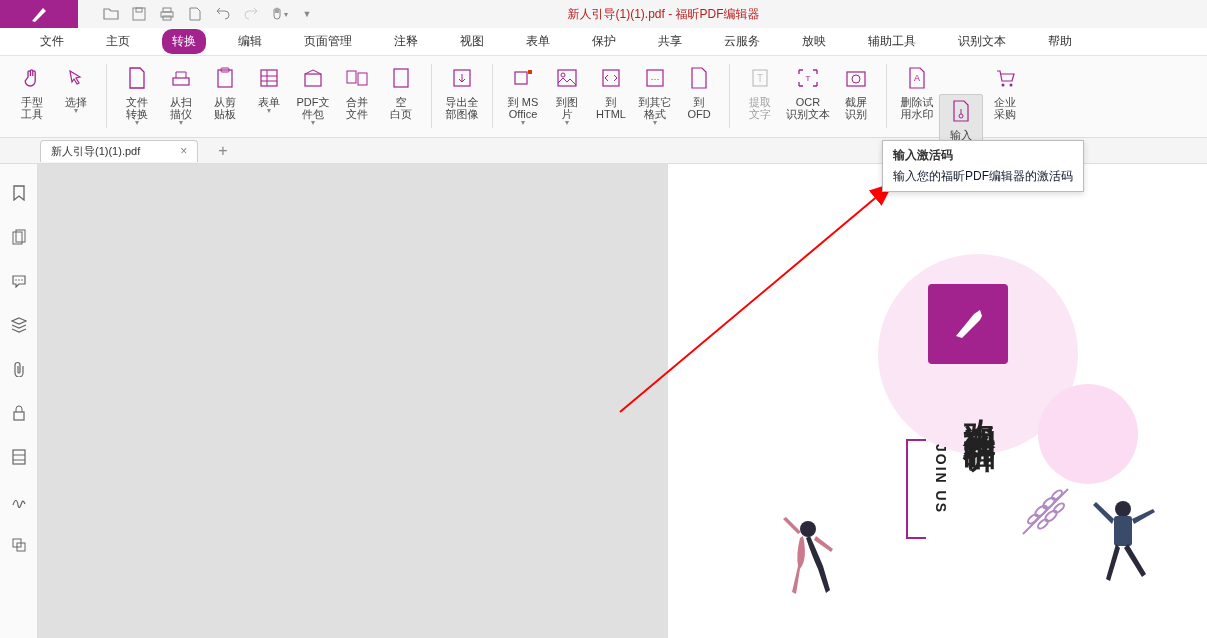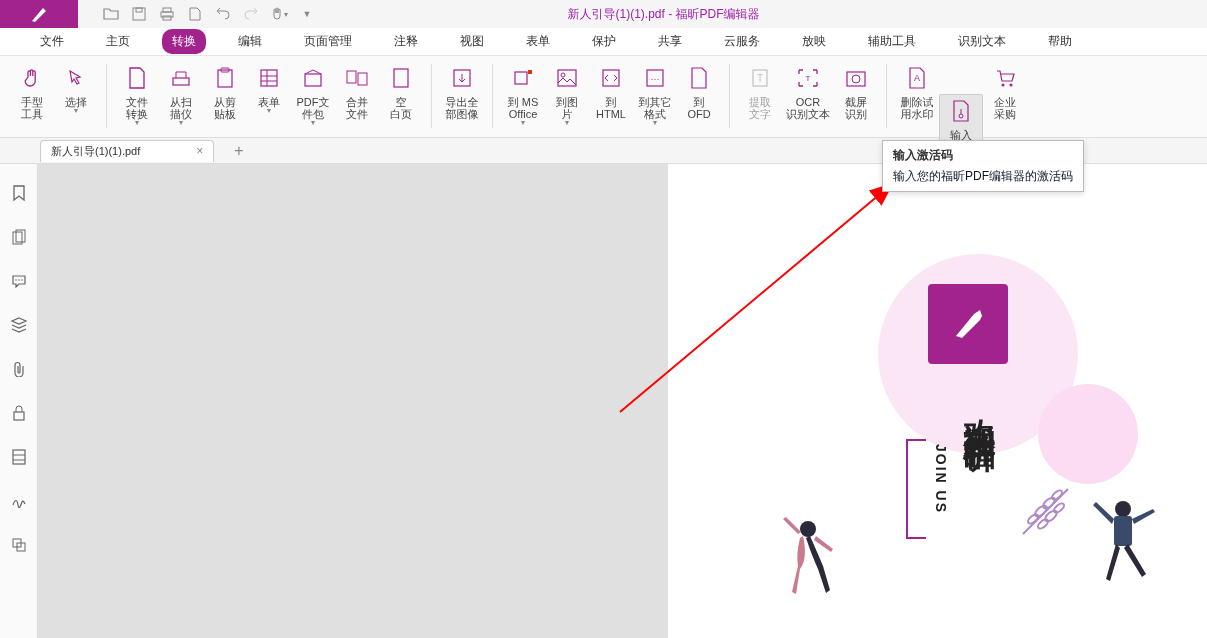--- a/index.html
+++ b/index.html
@@ -3,40 +3,40 @@
 <meta charset="utf-8">
 <style>
 * { margin: 0; padding: 0; box-sizing: border-box; font-family: "Microsoft YaHei", sans-serif; }
 body { width: 1207px; height: 638px; background: #fff; overflow: hidden; font-size: 12px; color: #333; }
 
 
 .titlebar { height: 28px; display: flex; align-items: center; background: #f5f5f5; }
 .app-badge { width: 78px; height: 28px; background: #a3238e; display: flex; align-items: center; justify-content: center; }
 .quickbar { display: flex; align-items: center; gap: 2px; padding-left: 20px; }
 .quickbar .qbtn { width: 26px; height: 24px; display: flex; align-items: center; justify-content: center; color: #666; }
-.title-text { flex: 1; text-align: center; color: #a21caf; font-size: 12px; padding-right: 200px; }
+.title-text { flex: 1; text-align: center; color: #b91c1c; font-size: 12px; padding-right: 200px; }
 
 
 .menubar { height: 28px; display: flex; align-items: center; padding-left: 30px; gap: 22px; background: #fff; border-bottom: 1px solid #e5e5e5; }
 .menubar .mtab { font-size: 12px; color: #333; padding: 4px 10px; border-radius: 10px; }
 .menubar .mtab.active { background: #a3238e; color: #fff; }
 
 
 .ribbon { height: 82px; display: flex; align-items: flex-start; padding: 8px 6px 0 6px; background: #fafafa; border-bottom: 1px solid #ddd; position: relative; }
 .rgroup { display: flex; padding: 0 4px; }
 .rsep { width: 1px; height: 64px; background: #ddd; margin: 0 4px; }
 .rbtn { width: 44px; display: flex; flex-direction: column; align-items: center; text-align: center; position: relative; }
 .rbtn .ricon { width: 28px; height: 28px; margin-bottom: 4px; display: flex; align-items: center; justify-content: center; }
 .rbtn .rlabel { font-size: 11px; line-height: 12px; color: #444; white-space: pre-line; }
 .rbtn.highlight { background: #e5e5e5; border: 1px solid #ccc; border-radius: 2px; padding-top: 2px; margin-top: 30px; }
 .rbtn .dd { font-size: 8px; color: #888; margin-top: -2px; }
 
 
 .tabstrip { height: 26px; display: flex; align-items: center; padding-left: 40px; border-bottom: 1px solid #ddd; background: #f5f5f5; }
-.doctab { height: 22px; background: #fff; border: 1px solid #ccc; border-bottom: none; padding: 3px 10px; display: flex; align-items: center; gap: 56px; font-size: 11px; color: #333; border-radius: 4px 4px 0 0; }
+.doctab { height: 22px; background: #fff; border: 1px solid #ccc; border-bottom: none; padding: 3px 10px; display: flex; align-items: center; gap: 40px; font-size: 11px; color: #333; border-radius: 4px 4px 0 0; }
 .doctab .close { color: #888; font-size: 12px; cursor: pointer; }
 .addtab { margin-left: 20px; font-size: 16px; color: #888; }
 
 
 .workspace { display: flex; height: calc(638px - 28px - 28px - 82px - 26px); }
 .sidebar { width: 38px; background: #fafafa; border-right: 1px solid #ddd; display: flex; flex-direction: column; align-items: center; padding-top: 20px; gap: 26px; }
 .sidebar .sicon { width: 18px; height: 18px; color: #666; display: flex; align-items: center; justify-content: center; }
 
 .docarea { flex: 1; background: #e0e0e0; position: relative; overflow: hidden; }
 .page { position: absolute; top: 0; left: 630px; width: 560px; height: 700px; background: #fff; }

